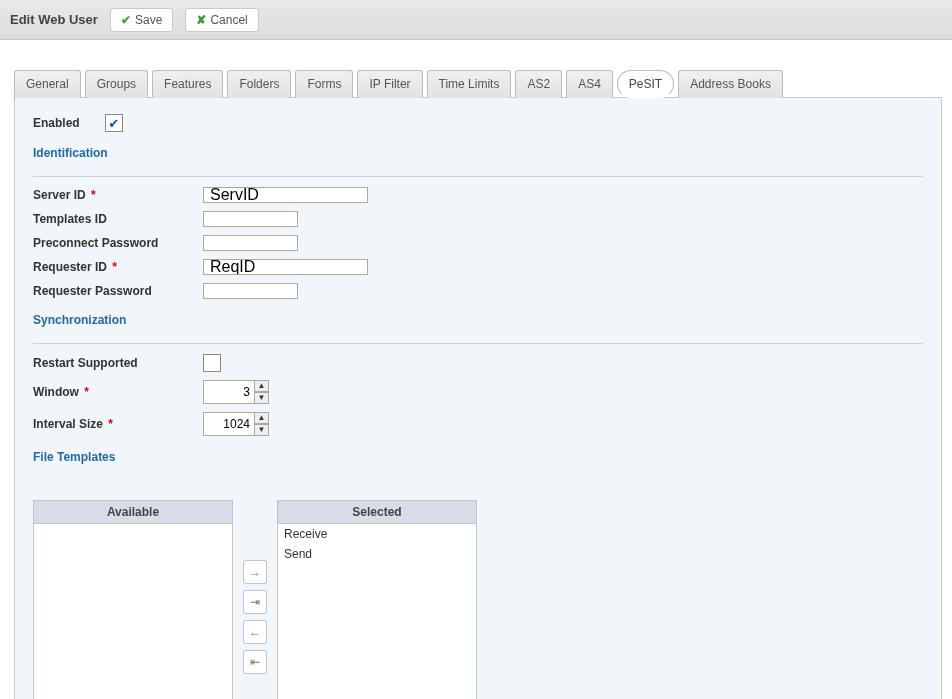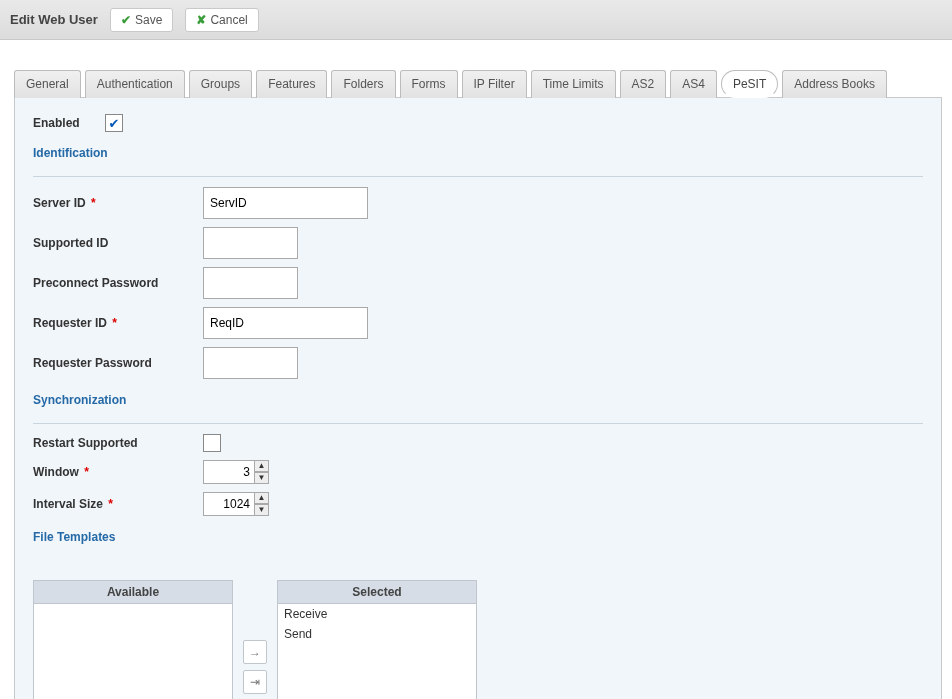--- a/index.html
+++ b/index.html
@@ -51,21 +51,21 @@
 
     
     .panel-body { background:#f1f6fa; border:1px solid #c9c9c9; border-top:none; padding:16px 18px 30px 18px; }
 
     .form-row { display:flex; align-items:center; margin-bottom:8px; }
     .form-label { width:170px; font-weight:bold; color:#333; }
     .req { color:#d00; margin-left:2px; }
     .section-title { color:#2569a6; font-weight:bold; border-bottom:1px solid #c9d4dc; padding-bottom:16px; margin: 14px 0 10px 0; font-size:12px;}
 
     .text-input {
-      height:32px; border:1px solid #a9a9a9; padding: 2px 6px; font-size:12px; background:#fff;
+      height:16px; border:1px solid #a9a9a9; padding: 2px 6px; font-size:16px; background:#fff;
     }
     .text-input.wide { width:165px; }
     .text-input.small { width:95px; }
 
     .checkbox {
       width:18px; height:18px; border:1px solid #888; background:#fff; display:inline-flex; align-items:center; justify-content:center; cursor:pointer;
     }
     .checkbox.checked::after { content:"✔"; color:#0057b3; font-size:13px; line-height:1; }
 
     .spinner { display:inline-flex; align-items:stretch; }
@@ -99,21 +99,20 @@
   </button>
   <button class="btn">
     <span class="ico ico-cross">✘</span>
     <span>Cancel</span>
   </button>
 </div>
 
 <div class="tab-wrap">
   <div class="tabs">
     <div class="tab">General</div>
-    <div class="tab">Authentication</div>
     <div class="tab">Groups</div>
     <div class="tab">Features</div>
     <div class="tab">Folders</div>
     <div class="tab">Forms</div>
     <div class="tab">IP Filter</div>
     <div class="tab">Time Limits</div>
     <div class="tab">AS2</div>
     <div class="tab">AS4</div>
     <div class="tab active">PeSIT</div>
     <div class="tab">Address Books</div>
@@ -128,21 +127,21 @@
 
     <div class="section-title">Identification</div>
 
     <div class="form-row">
       <div class="form-label">
         <span>Server ID</span><span class="req"> *</span>
       </div>
       <input class="text-input wide" value="ServID" style="">
     </div>
     <div class="form-row">
-      <div class="form-label">Supported ID</div>
+      <div class="form-label">Templates ID</div>
       <input class="text-input small" value="" style="">
     </div>
     <div class="form-row">
       <div class="form-label">Preconnect Password</div>
       <input class="text-input small" type="password" value="" style="">
     </div>
     <div class="form-row">
       <div class="form-label">
         <span>Requester ID</span><span class="req"> *</span>
       </div>

